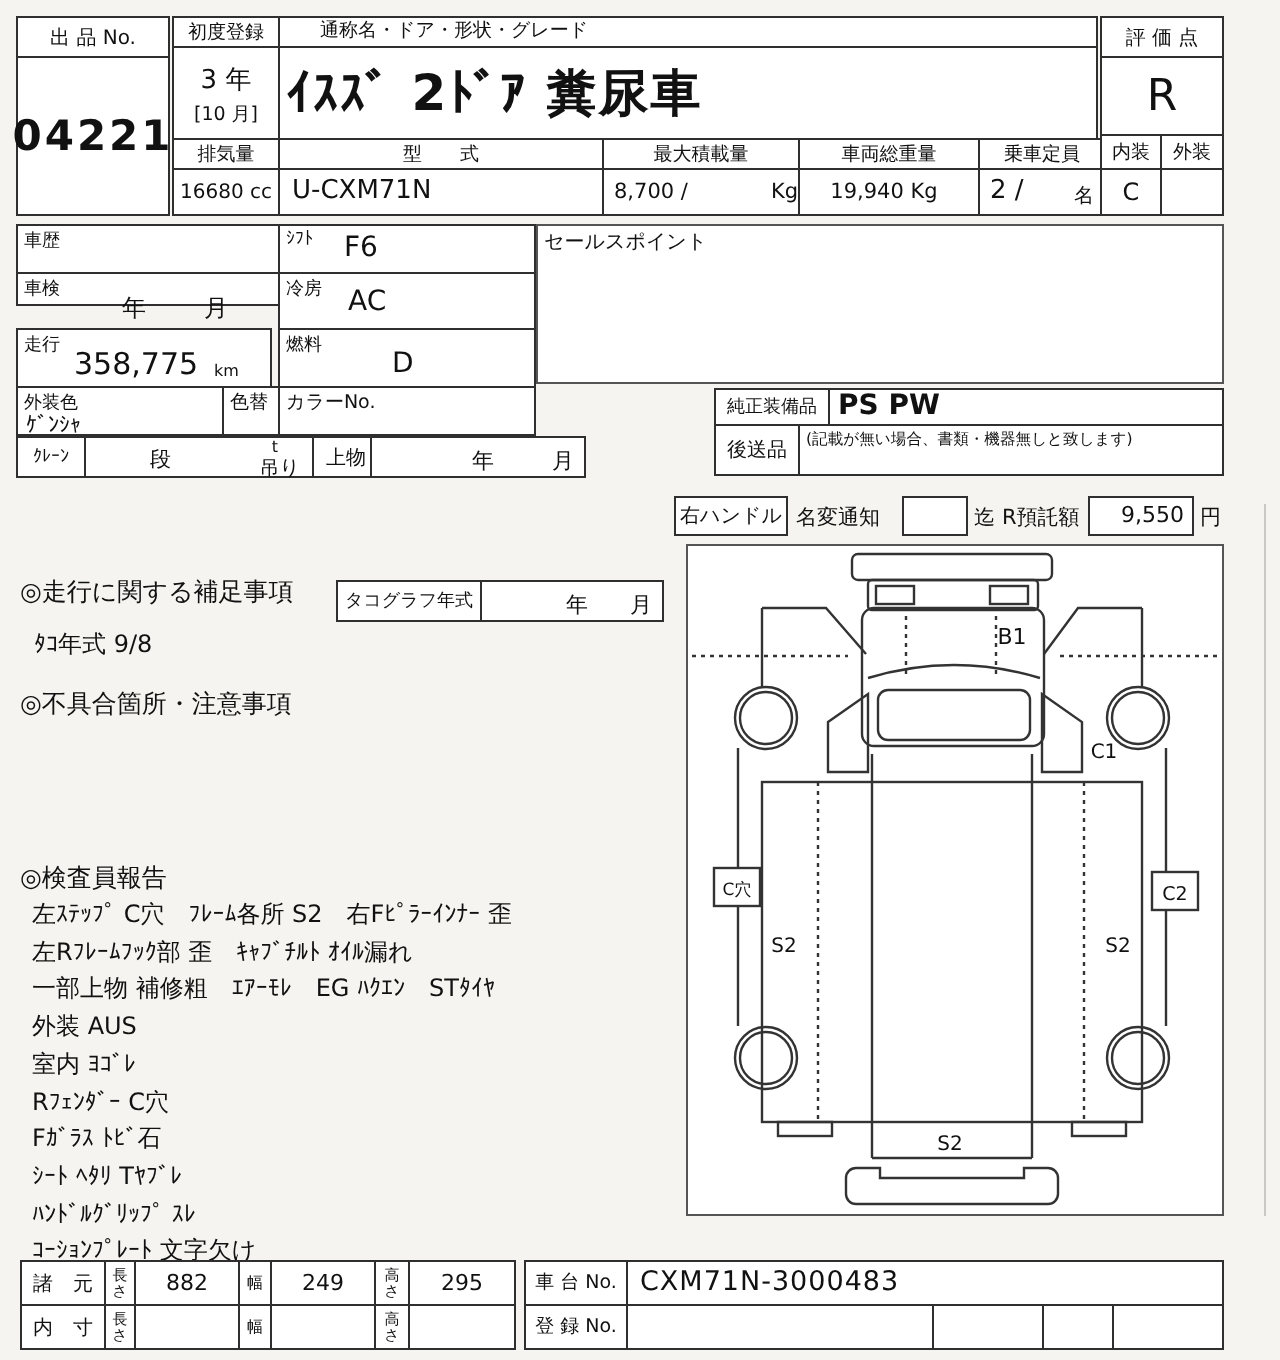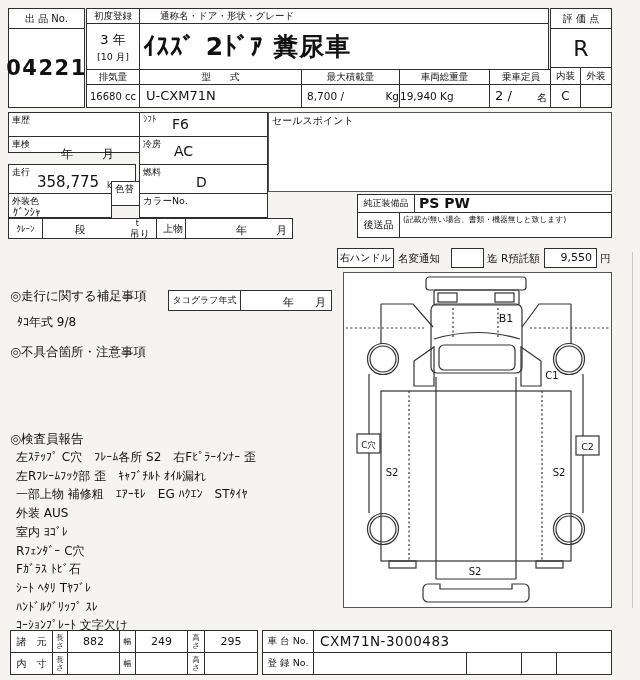--- a/index.html
+++ b/index.html
@@ -41,21 +41,21 @@
   <div class="cell c" style="left:139px;top:69px;width:163px;height:16px;font-size:9.5px">型　　式</div>
   <div class="cell" style="left:139px;top:84px;width:163px;height:24px;font-size:13px;line-height:22px;padding-left:6px">U-CXM71N</div>
 
   <div class="cell c" style="left:301px;top:69px;width:99px;height:16px;font-size:9.5px">最大積載量</div>
   <div class="cell" style="left:301px;top:84px;width:99px;height:24px">
     <span class="txt" style="left:5px;top:5px;font-size:10.5px">8,700 /</span>
     <span class="txt" style="right:0;top:5px;font-size:10.5px">Kg</span>
   </div>
 
   <div class="cell c" style="left:399px;top:69px;width:91px;height:16px;font-size:9.5px">車両総重量</div>
-  <div class="cell" style="left:399px;top:84px;width:91px;height:24px;font-size:10.5px;line-height:22px;text-align:left;padding-right:5px">19,940 Kg</div>
+  <div class="cell" style="left:399px;top:84px;width:91px;height:24px;font-size:10.5px;line-height:22px;text-align:center;padding-right:5px">19,940 Kg</div>
 
   <div class="cell c" style="left:489px;top:69px;width:64px;height:16px;font-size:9.5px">乗車定員</div>
   <div class="cell" style="left:489px;top:84px;width:64px;height:24px">
     <span class="txt" style="left:5px;top:3px;font-size:13px">2 /</span>
     <span class="txt" style="right:5px;top:6px;font-size:10px">名</span>
   </div>
 
   <div class="cell c" style="left:550px;top:8px;width:62px;height:21px;font-size:10px">評 価 点</div>
   <div class="cell c" style="left:550px;top:28px;width:62px;height:40px;font-size:22px">R</div>
   <div class="cell c" style="left:550px;top:67px;width:31px;height:18px;font-size:9.5px">内装</div>
@@ -88,21 +88,21 @@
   </div>
   <div class="cell" style="left:139px;top:164px;width:129px;height:30px">
     <span class="clbl">燃料</span>
     <span class="txt" style="left:56px;top:9px;font-size:14px">D</span>
   </div>
 
   <div class="cell" style="left:8px;top:193px;width:104px;height:25px">
     <span class="clbl">外装色</span>
     <span class="txt" style="left:4px;top:12px;font-size:11px">ｹﾞﾝｼｬ</span>
   </div>
-  <div class="cell" style="left:111px;top:181px;width:29px;height:25px">
+  <div class="cell" style="left:111px;top:193px;width:29px;height:25px">
     <span class="clbl" style="font-size:9.5px">色替</span>
   </div>
   <div class="cell" style="left:139px;top:193px;width:129px;height:25px">
     <span class="clbl" style="font-size:9.5px">カラーNo.</span>
   </div>
 
   <div class="cell c" style="left:8px;top:218px;width:35px;height:21px;font-size:9px">ｸﾚｰﾝ</div>
   <div class="cell" style="left:42px;top:218px;width:115px;height:21px">
     <span class="txt" style="left:32px;top:4px;font-size:10.5px">段</span>
     <span class="txt" style="right:17px;top:0px;font-size:8px">t</span>

